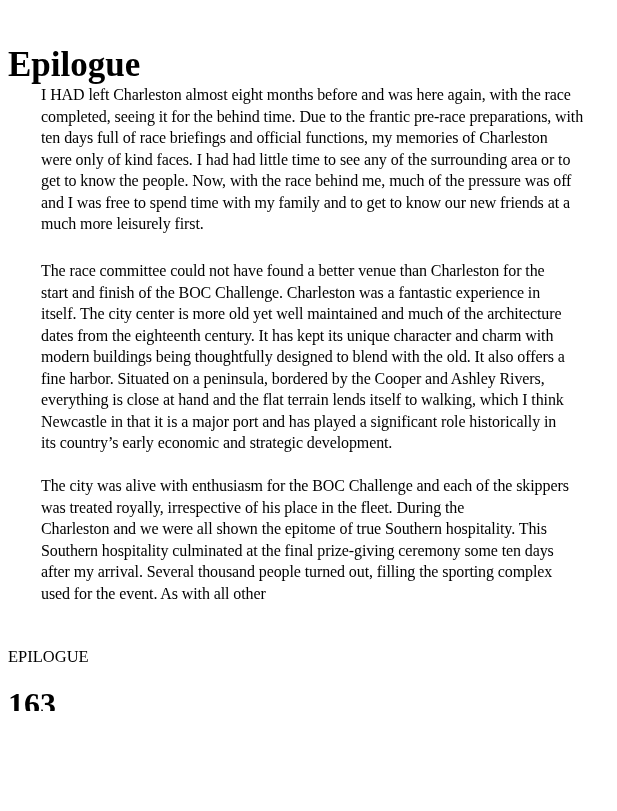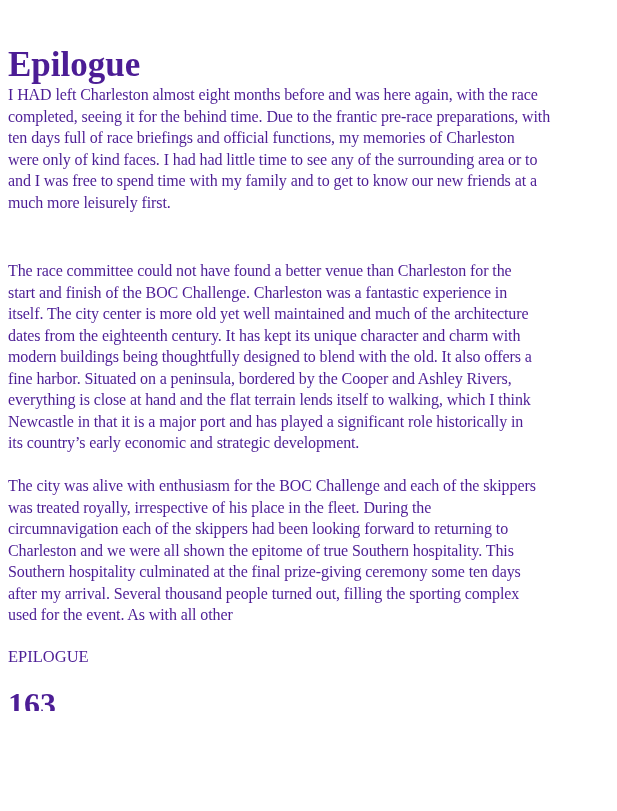--- a/index.html
+++ b/index.html
@@ -1,26 +1,26 @@
 <!DOCTYPE html>
 <html><head>
 <meta charset="utf-8">
 <style>
   html,body{margin:0;padding:0;background:#fff;}
   #page{
     position:relative;width:617px;height:711px;background:#fff;
-    overflow:hidden;font-family:"Liberation Serif",serif;color:#4c1d95;
+    overflow:hidden;font-family:"Liberation Serif",serif;color:#000000;
   }
   .abs{position:absolute;}
   #chapter-title{
     left:8px;top:24px;font-size:35px;font-weight:bold;line-height:1;
     letter-spacing:0px;white-space:nowrap;
   }
   .para{left:8px;width:606px;font-size:16px;line-height:21.5px;letter-spacing:-0.1px;z-index:2;}
-  .para .tline{white-space:nowrap;}
+  .para .tline{white-space:nowrap;margin-left:33px;}
   #para-1{top:84px;}
   #para-2{top:260px;}
   #para-3{top:475px;}
   #running-header{left:8px;top:646px;font-size:16.5px;line-height:21.5px;white-space:nowrap;z-index:2;}
   #page-number{left:8px;top:688px;font-size:32px;font-weight:bold;line-height:1;white-space:nowrap;z-index:2;}
   #watermark{left:0;top:722px;z-index:1;}
   #cont-line-1{top:784px;}
   #cont-line-2{top:800px;}
   .contline{left:8px;font-size:17px;line-height:21.5px;letter-spacing:-0.1px;white-space:nowrap;z-index:3;font-family:Liberation Serif, serif;}
 </style>
@@ -29,40 +29,40 @@
 
 <div id="page">
 
   <h1 id="chapter-title" class="abs">Epilogue</h1>
 
   <div id="para-1" class="abs para">
       <div class="tline">I HAD left Charleston almost eight months before and was here again, with the race</div>
       <div class="tline">completed, seeing it for the behind time. Due to the frantic pre-race preparations, with</div>
       <div class="tline">ten days full of race briefings and official functions, my memories of Charleston</div>
       <div class="tline">were only of kind faces. I had had little time to see any of the surrounding area or to</div>
+      <div class="tline">get to know the people. Now, with the race behind me, much of the pressure was off</div>
       <div class="tline">and I was free to spend time with my family and to get to know our new friends at a</div>
       <div class="tline">much more leisurely first.</div>
     </div>
 
   <div id="para-2" class="abs para">
       <div class="tline">The race committee could not have found a better venue than Charleston for the</div>
       <div class="tline">start and finish of the BOC Challenge. Charleston was a fantastic experience in</div>
       <div class="tline">itself. The city center is more old yet well maintained and much of the architecture</div>
       <div class="tline">dates from the eighteenth century. It has kept its unique character and charm with</div>
       <div class="tline">modern buildings being thoughtfully designed to blend with the old. It also offers a</div>
       <div class="tline">fine harbor. Situated on a peninsula, bordered by the Cooper and Ashley Rivers,</div>
       <div class="tline">everything is close at hand and the flat terrain lends itself to walking, which I think</div>
       <div class="tline">Newcastle in that it is a major port and has played a significant role historically in</div>
       <div class="tline">its country’s early economic and strategic development.</div>
     </div>
 
   <div id="para-3" class="abs para">
       <div class="tline">The city was alive with enthusiasm for the BOC Challenge and each of the skippers</div>
       <div class="tline">was treated royally, irrespective of his place in the fleet. During the</div>
-      <div class="tline">circumnavigation each of the skippers had been looking forward to returning to</div>
       <div class="tline">Charleston and we were all shown the epitome of true Southern hospitality. This</div>
       <div class="tline">Southern hospitality culminated at the final prize-giving ceremony some ten days</div>
       <div class="tline">after my arrival. Several thousand people turned out, filling the sporting complex</div>
       <div class="tline">used for the event. As with all other</div>
     </div>
 
   <div id="running-header" class="abs">EPILOGUE</div>
 
   <div id="page-number" class="abs">163</div>
 

